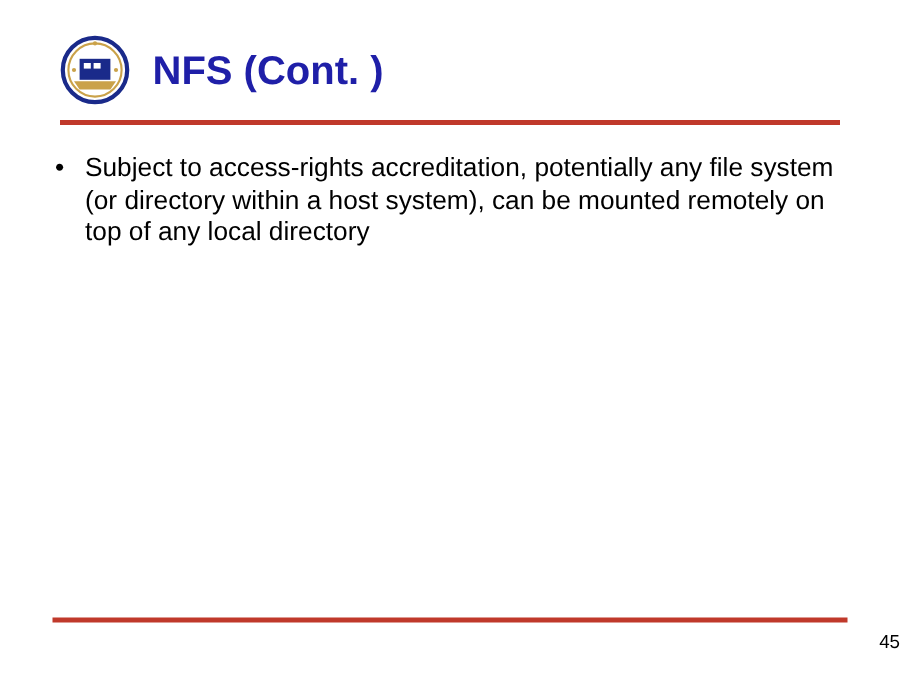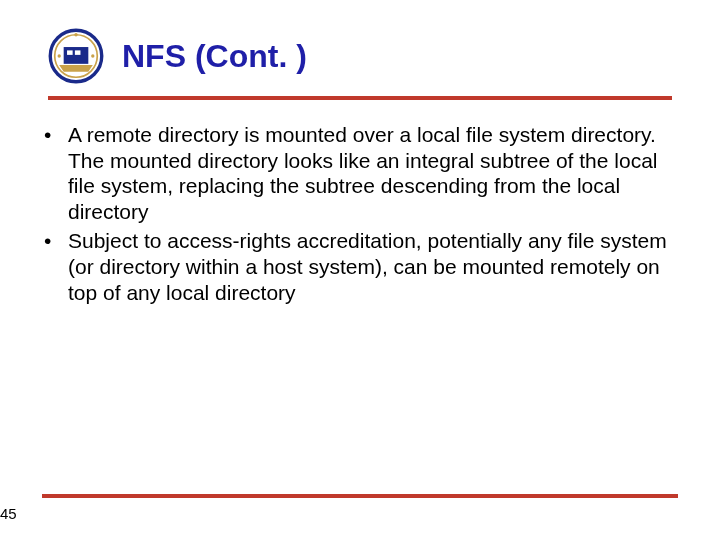--- a/index.html
+++ b/index.html
@@ -70,21 +70,21 @@
     left: 42px;
     right: 42px;
     bottom: 42px;
     border-top: 4px solid #c0392b;
   }
   .page-num {
     position: absolute;
     left: 0;
     right: 0;
     bottom: 18px;
-    text-align: left;
+    text-align: right;
     font-size: 15px;
     color: #000;
   }
 </style>
 </head>
 <body>
 
 <div class="slide">
 
   <div class="header">
@@ -102,21 +102,20 @@
           <circle cx="50" cy="12" r="3" fill="#caa24a"></circle>
         </svg>
       </span>
       <span class="title">NFS (Cont. )</span>
     </div>
     <div class="rule-top"></div>
   </div>
 
   <div class="body">
     <ul class="bullets">
-      <li><span>A remote directory is mounted over a local file system directory. The mounted directory looks like an integral subtree of the local file system, replacing the subtree descending from the local directory</span></li>
       <li><span>Subject to access-rights accreditation, potentially any file system (or directory within a host system), can be mounted remotely on top of any local directory</span></li>
     </ul>
   </div>
 
   <div class="footer-rule"></div>
   <div class="page-num">45</div>
 
 </div>
 
 </body></html>

